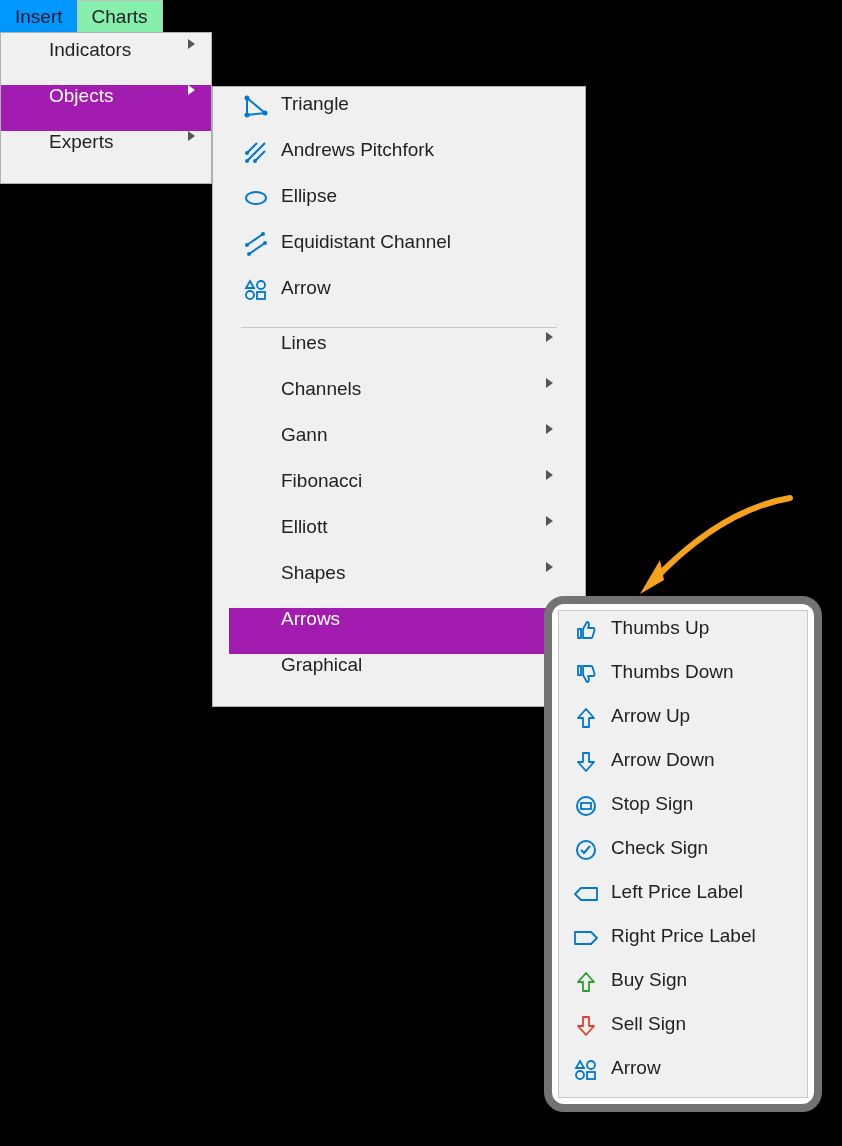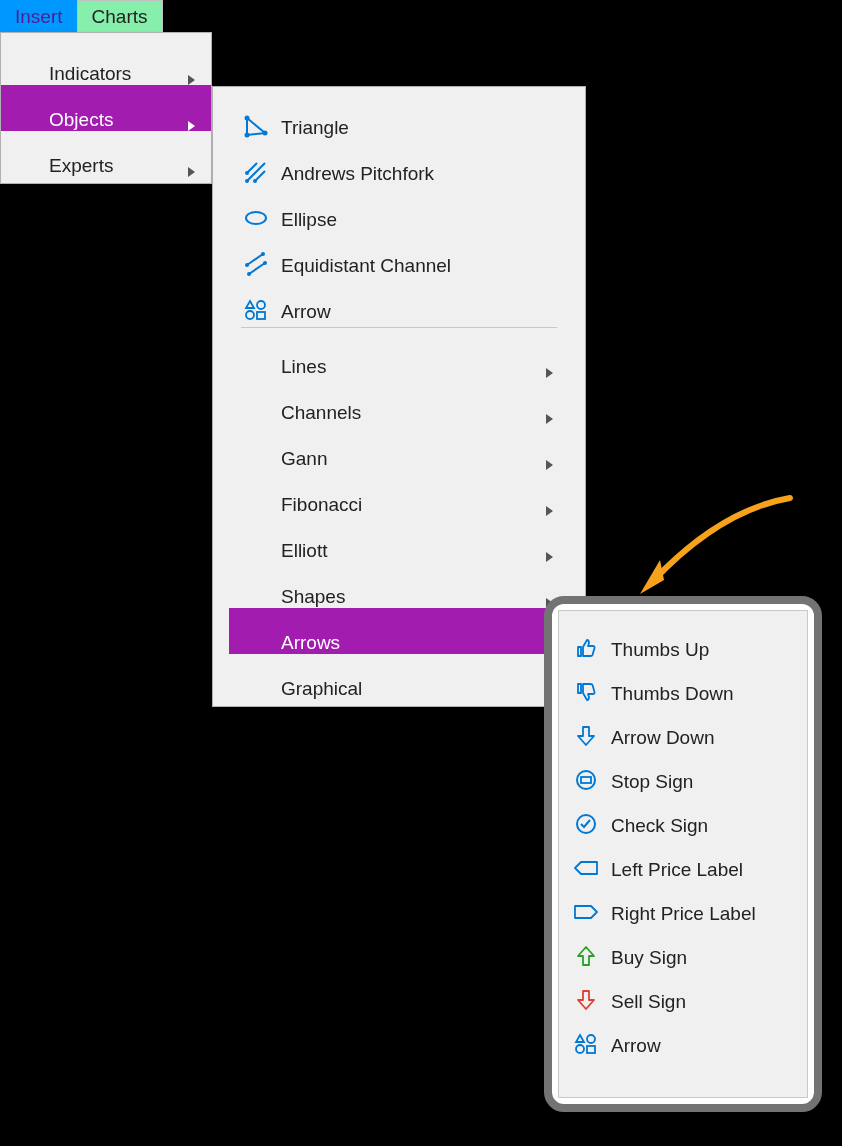--- a/index.html
+++ b/index.html
@@ -1,20 +1,20 @@
 <!DOCTYPE html>
 <html><head>
 <meta charset="utf-8">
 <style>
 html,body{margin:0;padding:0;width:842px;height:1146px;background:#000;font-family:"Segoe UI",Arial,sans-serif;font-size:19px;color:#222;position:relative;overflow:hidden}
 .menubar{position:absolute;left:0;top:0;display:flex;height:32px}
 .tab{padding:5px 14px 4px;background:#86efac;border:1.5px solid #c0c0c0;border-bottom:none;margin-right:-1px;font-size:19px}
-.tab.active{background:#0098fe;color:#4c1d95;border-color:#0098fe}
+.tab.active{background:#0098fe;color:#0f172a;border-color:#0098fe}
 .menu{position:absolute;background:#f0f0f0;border:1.5px solid #b0b0b0;box-shadow:2px 2px 4px rgba(0,0,0,.15)}
-.item{display:flex;align-items:flex-end;height:46px;position:relative}
+.item{display:flex;align-items:flex-start;height:46px;position:relative}
 .item.sel{background:#a21caf;color:#fff}
 .icon{width:26px;height:26px;margin:0 12px 0 14px;display:flex;align-items:center;justify-content:center;flex:none}
 .label{flex:1;white-space:nowrap}
 .caret{width:0;height:0;border-left:7px solid #555;border-top:5px solid transparent;border-bottom:5px solid transparent;margin:0 16px 0 18px}
 .item.sel .caret{border-left-color:#fff}
 .sep{height:1px;background:#c8c8c8;margin:4px 12px}
 #menu1{left:0;top:32px;width:210px;padding:6px 0}
 #menu1 .item{padding-left:48px}
 #menu2{left:212px;top:86px;width:340px;padding:6px 16px}
 #menu3{background:#f0f0f0;border:1.5px solid #c8c8c8;padding:6px 0;width:100%;height:100%;box-sizing:border-box}
@@ -160,20 +160,28 @@
     <span class="icon">
           <svg width="22" height="22">
             <path d="M3 3h3v9H3z M8 3v9l4 7c1 0 2-1 2-3l-1-3h5c1 0 2-1 1.5-2l-2-7c-.3-1-1-1-2-1H8z" fill="none" stroke="#0078d4" stroke-width="1.8" stroke-linejoin="round"></path>
           </svg>
         </span>
     <span class="label">Thumbs Down</span>
   </div>
   <div class="item">
     <span class="icon">
           <svg width="20" height="22">
+            <path d="M10 2 L18 11 H13 V20 H7 V11 H2 Z" fill="none" stroke="#0078d4" stroke-width="1.8" stroke-linejoin="round"></path>
+          </svg>
+        </span>
+    <span class="label">Arrow Up</span>
+  </div>
+  <div class="item">
+    <span class="icon">
+          <svg width="20" height="22">
             <path d="M10 20 L2 11 H7 V2 H13 V11 H18 Z" fill="none" stroke="#0078d4" stroke-width="1.8" stroke-linejoin="round"></path>
           </svg>
         </span>
     <span class="label">Arrow Down</span>
   </div>
   <div class="item">
     <span class="icon">
           <svg width="24" height="24">
             <circle cx="12" cy="12" r="9" fill="none" stroke="#0078d4" stroke-width="2"></circle>
             <rect x="7" y="9" width="10" height="6" fill="none" stroke="#0078d4" stroke-width="1.8"></rect>

